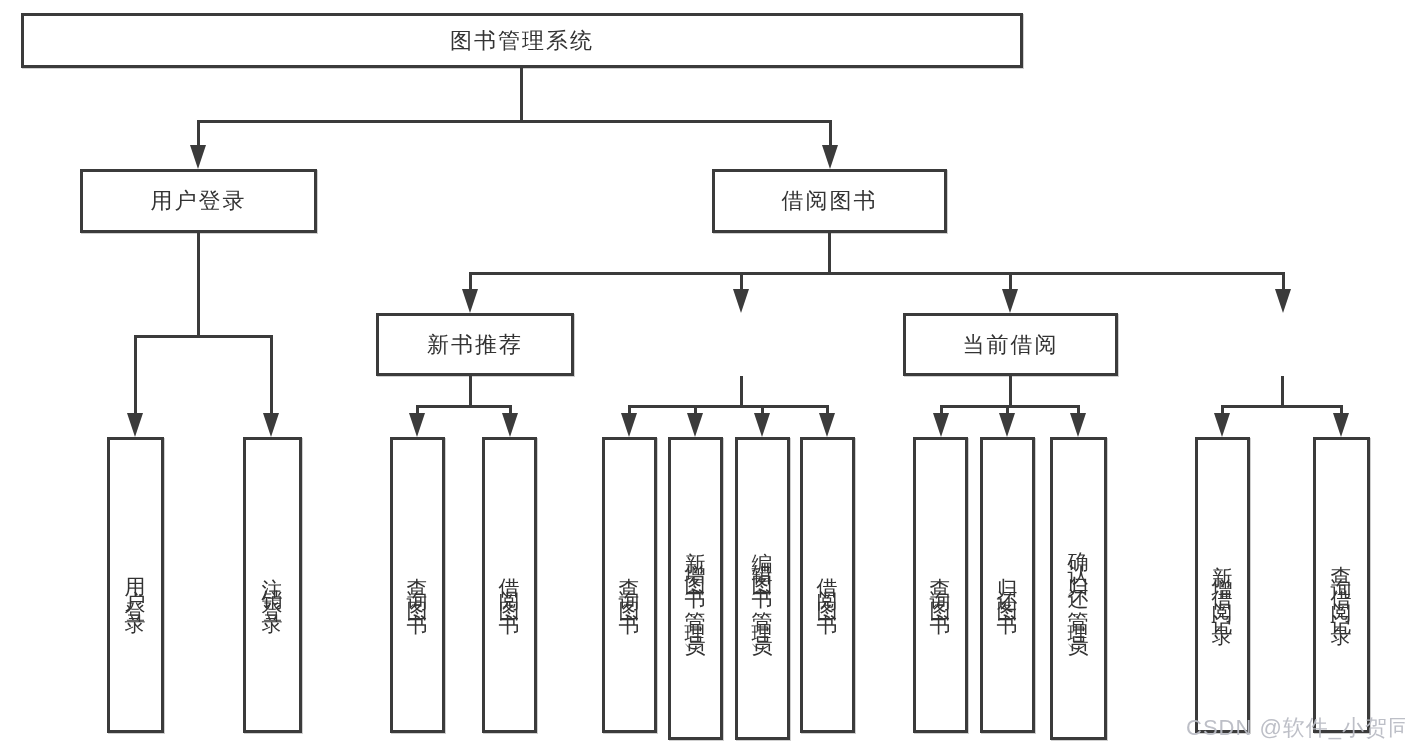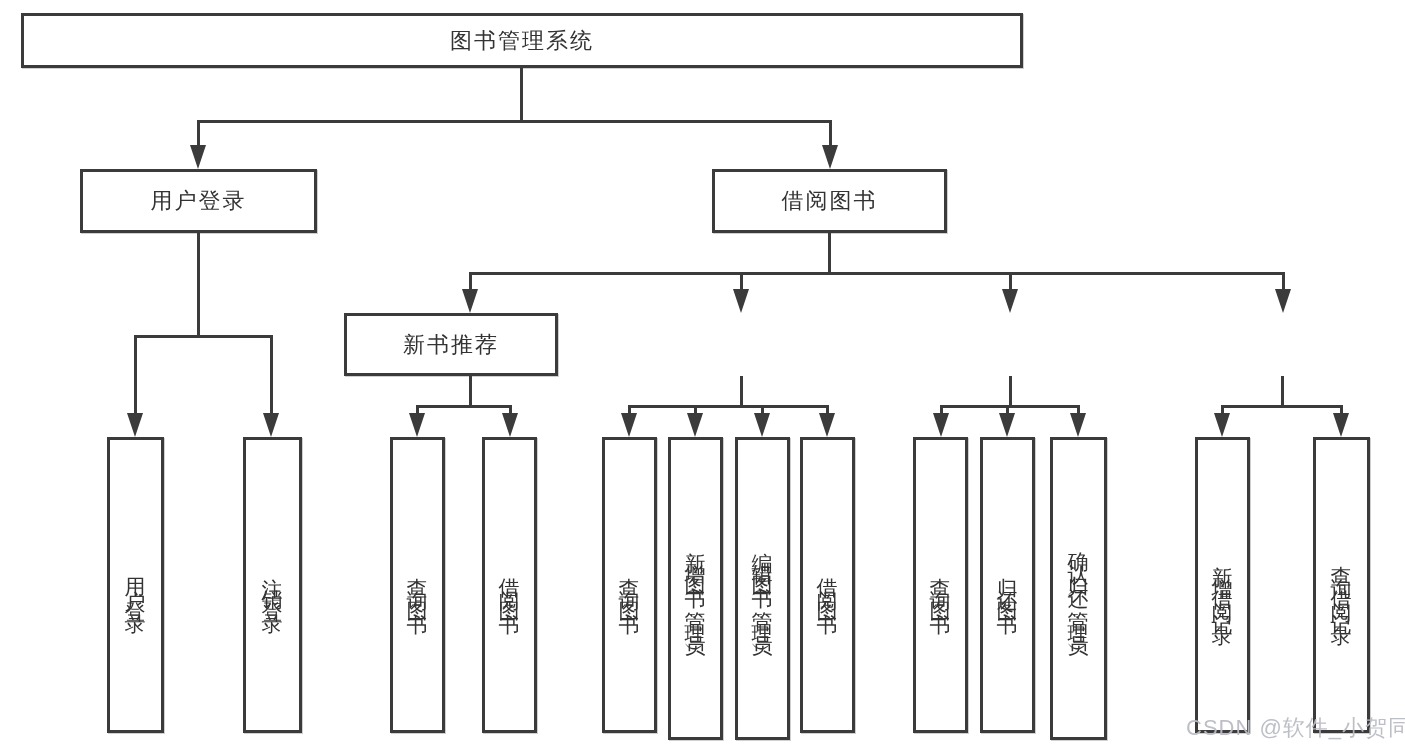--- a/index.html
+++ b/index.html
@@ -65,22 +65,25 @@
     <span>图书管理系统</span>
   </div>
 
   <div class="node h" style="left:80px;top:169px;width:237px;height:64px">
     <span>用户登录</span>
   </div>
   <div class="node h" style="left:712px;top:169px;width:235px;height:64px">
     <span>借阅图书</span>
   </div>
 
-  <div class="node h" style="left:344px;top:313px;width:214px;height:63px">
+  <div class="node h" style="left:376px;top:313px;width:198px;height:63px">
     <span>新书推荐</span>
+  </div>
+  <div class="node h" style="left:903px;top:313px;width:215px;height:63px">
+    <span>当前借阅</span>
   </div>
 
   <div class="node v" style="left:107px;top:437px;width:57px;height:296px">
     <span>用户登录</span>
   </div>
   <div class="node v" style="left:243px;top:437px;width:59px;height:296px">
     <span>注销登录</span>
   </div>
 
   <div class="node v" style="left:390px;top:437px;width:55px;height:296px">

